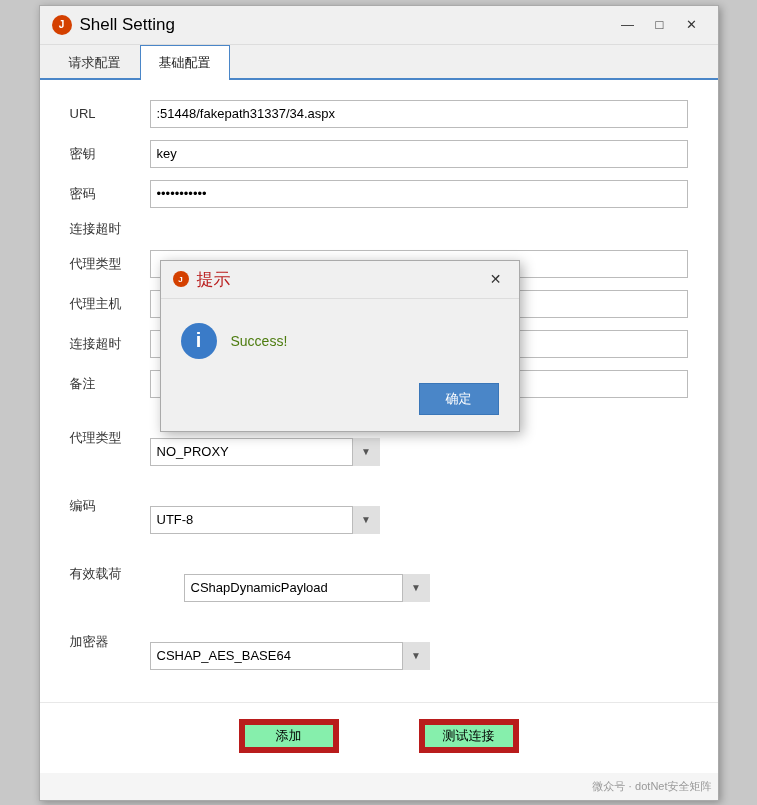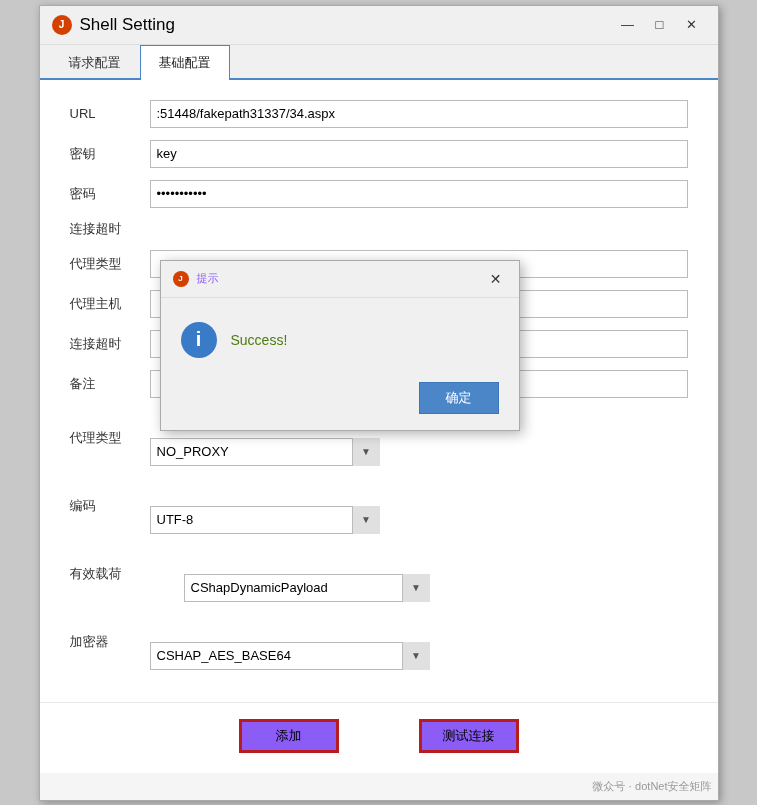--- a/index.html
+++ b/index.html
@@ -153,22 +153,22 @@
       display: flex;
       justify-content: center;
       gap: 80px;
       padding: 16px 30px 20px;
       background: white;
       border-top: 1px solid #e8e8e8;
     }
     .btn {
       min-width: 100px;
       height: 34px;
-      border: 3px solid #b91c1c;
-      background: #8b5cf6;
+      border: 6px solid #b91c1c;
+      background: #86efac;
       font-size: 13px;
       cursor: pointer;
       padding: 0 16px;
     }
 
     
     .dialog-overlay {
       position: absolute;
       top: 0; left: 0; right: 0; bottom: 0;
       display: flex;
@@ -191,22 +191,22 @@
       display: flex;
       align-items: center;
       justify-content: space-between;
     }
     .dialog-titlebar-left {
       display: flex;
       align-items: center;
       gap: 8px;
     }
     .dialog-title {
-      font-size: 11px;
-      color: #8b5cf6;
+      font-size: 17px;
+      color: #b91c1c;
     }
     .dialog-close {
       width: 22px;
       height: 22px;
       border: none;
       background: transparent;
       cursor: pointer;
       font-size: 14px;
       display: flex;
       align-items: center;

